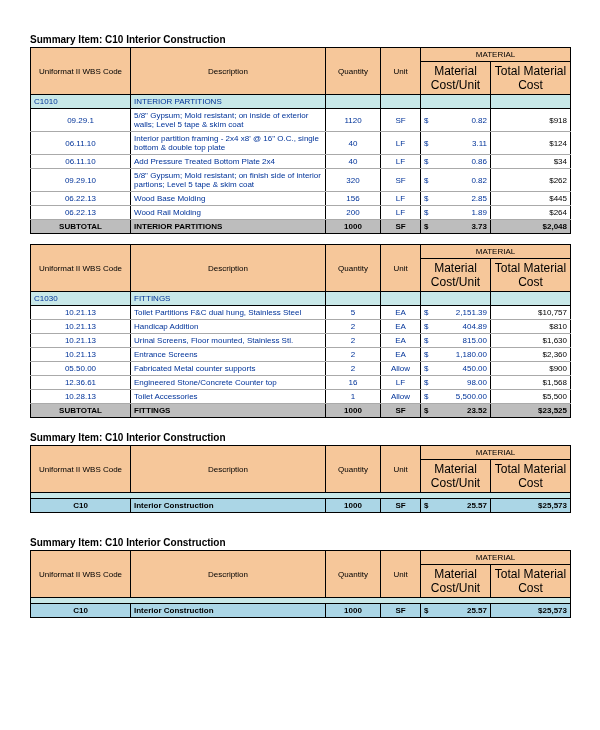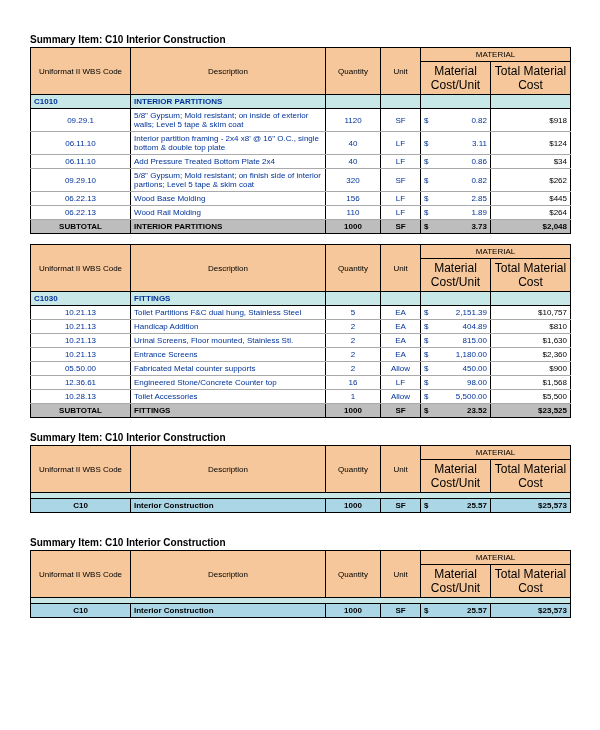--- a/index.html
+++ b/index.html
@@ -4,21 +4,21 @@
 <style>
   *{box-sizing:border-box}
   body{margin:0;background:#fff;font-family:Arial,Helvetica,sans-serif;font-size:8px;color:#000;width:600px;padding:30px 30px 20px 30px}
   .section-title{font-weight:bold;font-size:10px;margin:4px 0 2px 0}
   table{border-collapse:collapse;width:540px;table-layout:fixed}
   col.c1{width:100px}col.c2{width:195px}col.c3{width:55px}col.c4{width:40px}col.c5{width:70px}col.c6{width:80px}
   th,td{border:1px solid #000;padding:2px 3px;vertical-align:middle}
   .hdr{background:#f6c79a;font-weight:normal;text-align:center}
   .hdr-small{font-size:12px}
   .mat{background:#f6c79a;font-weight:normal;text-align:center}
-  .cat{background:#c8e8e8;font-weight:bold;color:#003399}
+  .cat{background:#c8e8e8;font-weight:normal;color:#003399}
   .cat td{border-left:1px solid #000;border-right:1px solid #000;border-top:1px solid #000;border-bottom:1px solid #000}
   .row td{border-bottom:1px solid #aaa}
   .code{color:#003399;text-align:center}
   .desc{color:#003399}
   .num{color:#003399;text-align:center}
   .cost{color:#003399;text-align:right}
   .costcell{display:flex;justify-content:space-between}
   .dollar{color:#003399}
   .subtotal{background:#bdbdbd;font-weight:bold}
   .subtotal td{}
@@ -124,21 +124,21 @@
           <span class="costcell">
             <span class="dollar">$</span>
             <span>2.85</span>
           </span>
         </td>
         <td class="cost" style="color:#000">$445</td>
       </tr>
       <tr class="row">
         <td class="code">06.22.13</td>
         <td class="desc">Wood Rail Molding</td>
-        <td class="num">110</td>
+        <td class="num">200</td>
         <td class="num">LF</td>
         <td class="cost">
           <span class="costcell">
             <span class="dollar">$</span>
             <span>1.89</span>
           </span>
         </td>
         <td class="cost" style="color:#000">$264</td>
       </tr>
     </tbody>

